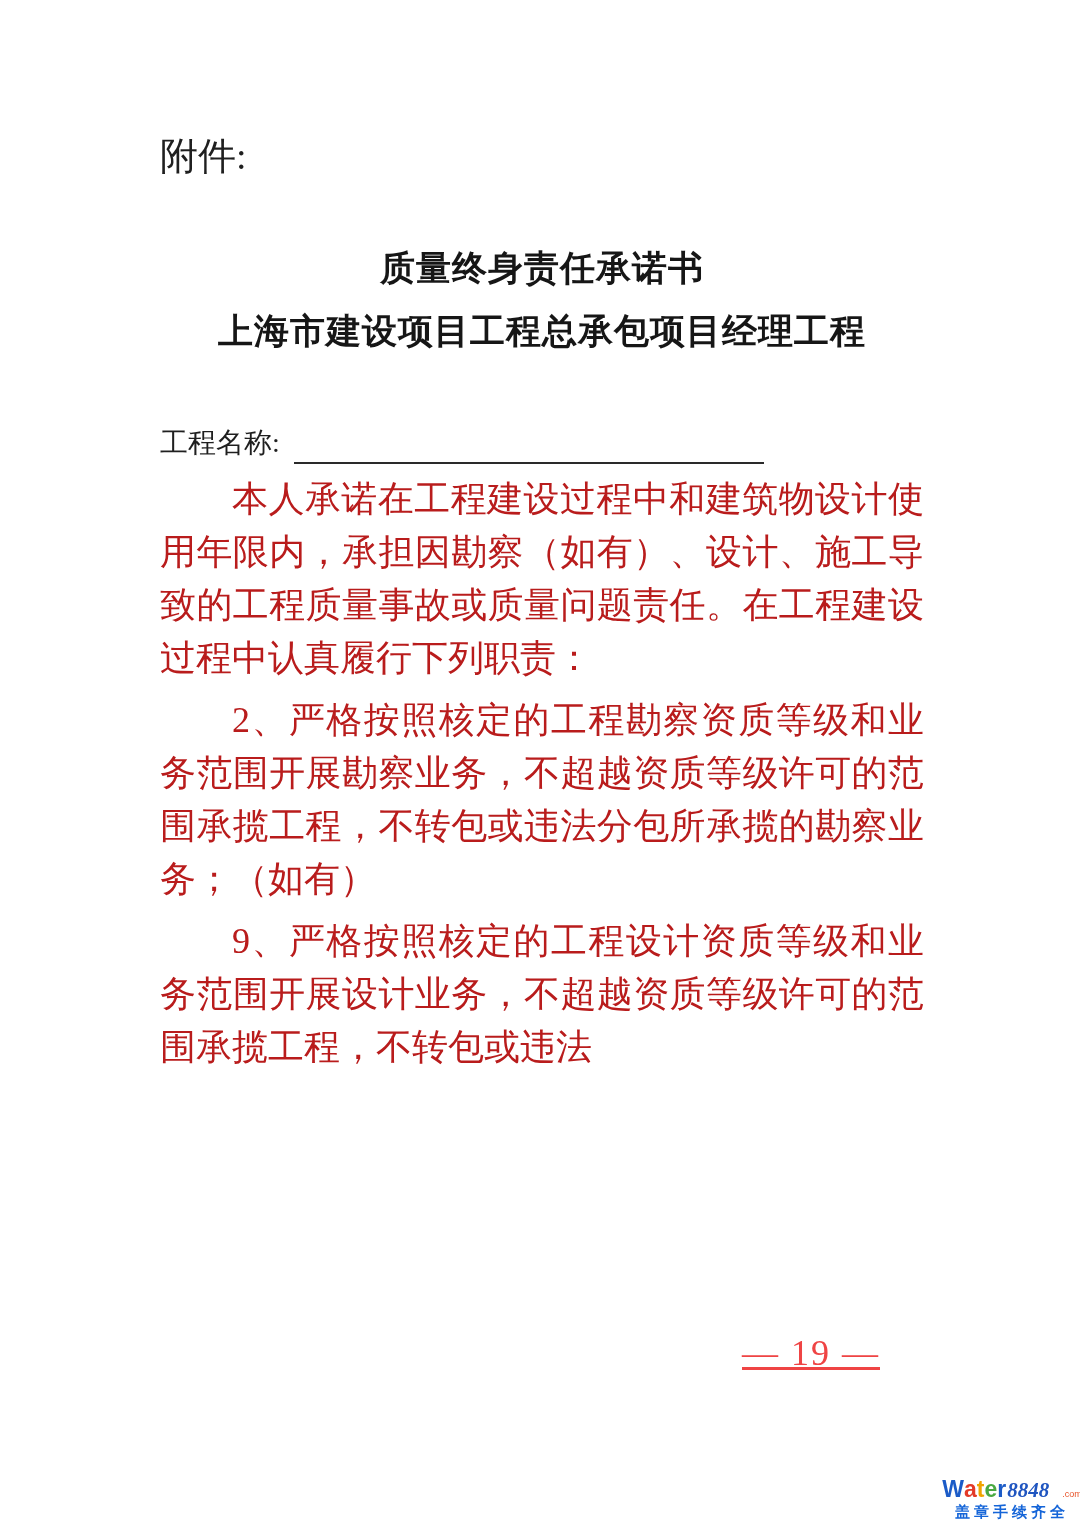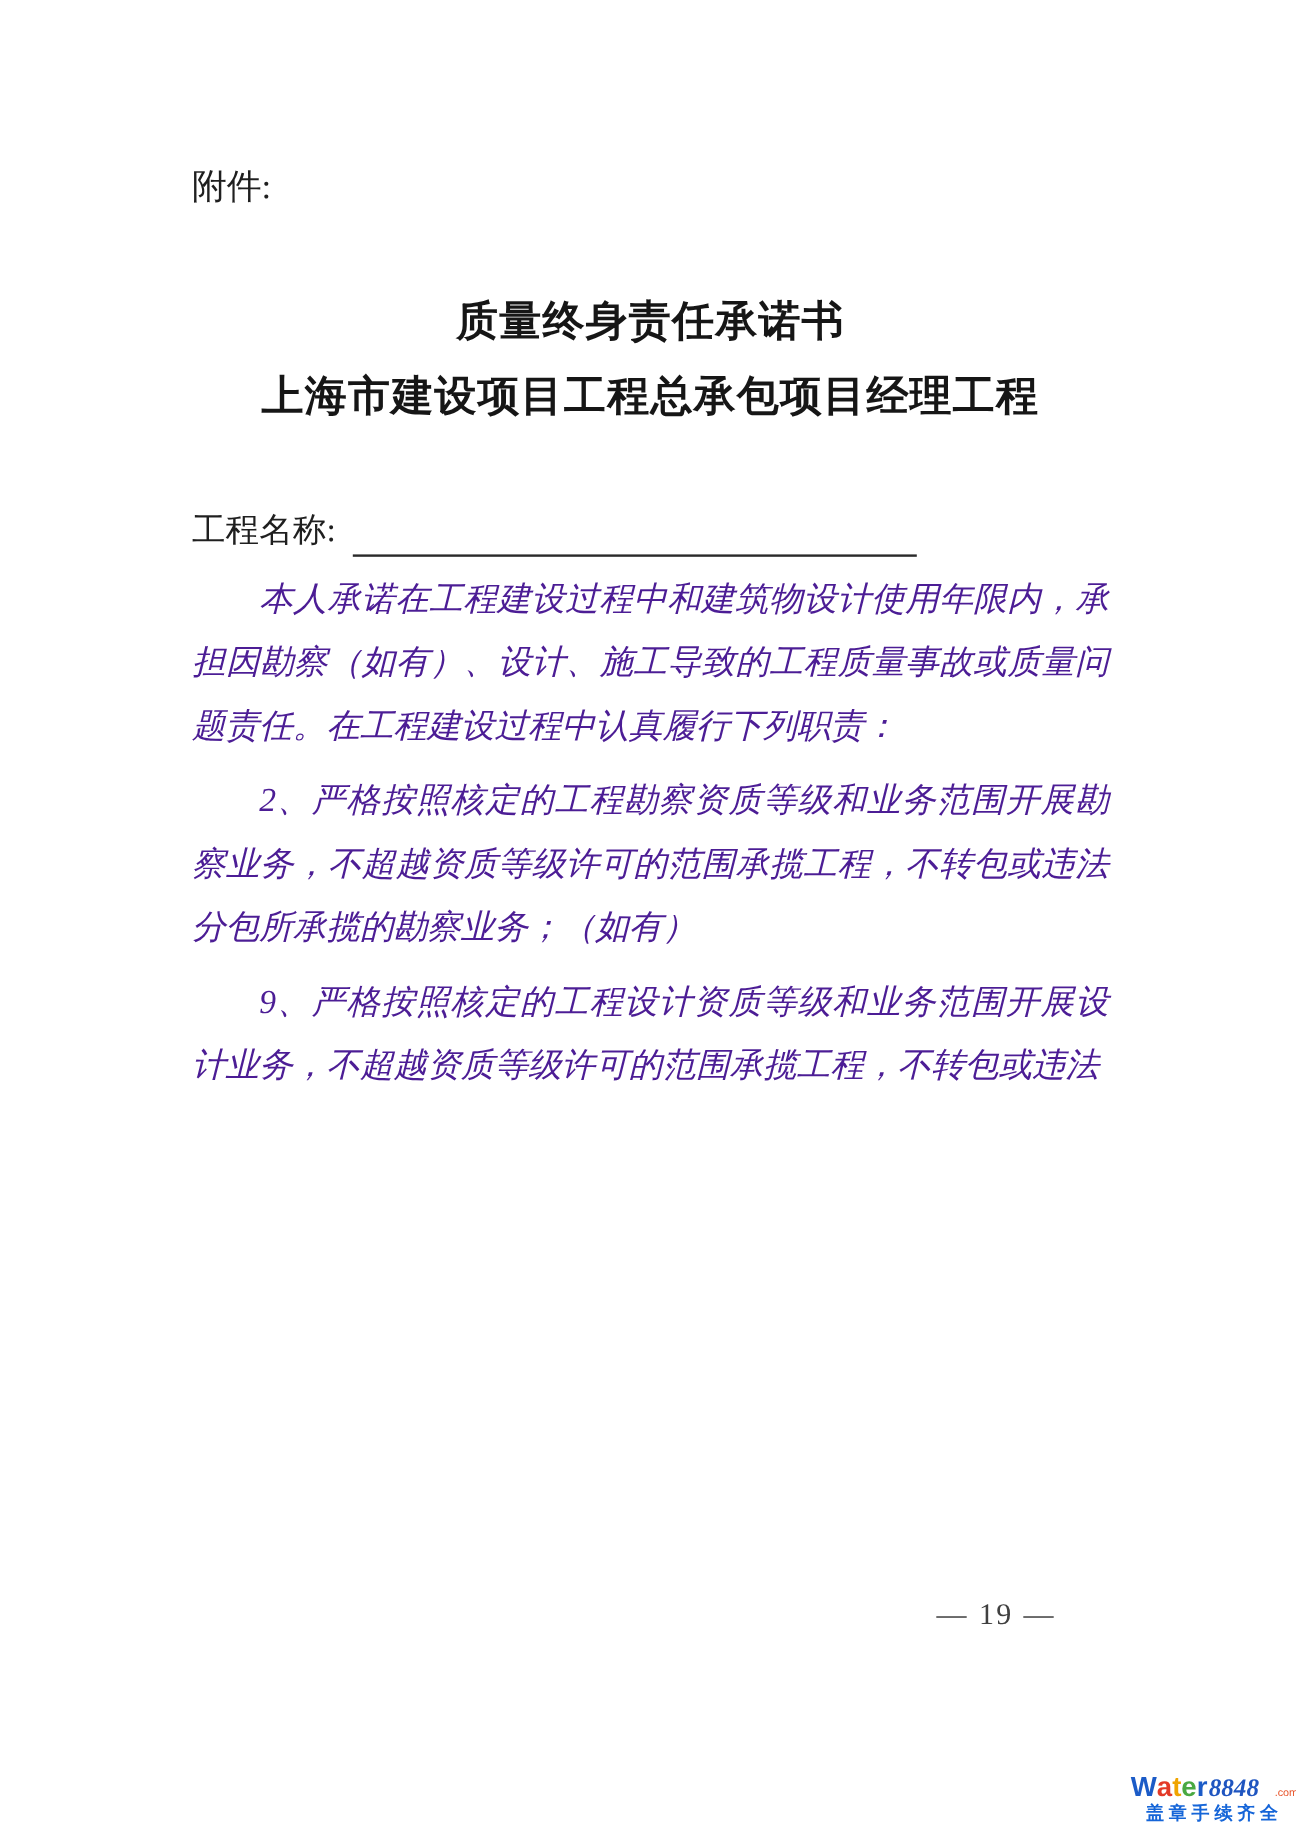--- a/index.html
+++ b/index.html
@@ -17,21 +17,21 @@
     color: #1f1f1f;
   }
   .content {
     position: absolute;
     left: 160px;
     right: 156px;
     top: 0;
   }
   .attachment {
     margin-top: 136px;
-    font-size: 29px;
+    font-size: 38px;
     line-height: 40px;
   }
   .doc-title {
     margin-top: 60px;
     text-align: center;
     font-family: "Liberation Sans", "DejaVu Sans", sans-serif;
     font-weight: 700;
     font-size: 35px;
     line-height: 63px;
     letter-spacing: 1px;
@@ -50,34 +50,34 @@
     margin-left: 14px;
     border-bottom: 2px solid #2a2a2a;
     vertical-align: bottom;
     font-size: 27px;
   }
   .body-text {
     margin-top: 8px;
   }
   .body-text p {
     margin: 9px 0 0 0;
-    font-size: 28px;
+    font-size: 36px;
     line-height: 53px;
     text-align: justify;
     text-indent: 2em;
-    color: #4c1d95;
-    font-style: italic;
+    color: #b91c1c;
   }
   .page-number {
     position: absolute;
     top: 1332px;
     right: 200px;
-    font-size: 25px;
+    font-size: 36px;
     letter-spacing: 2px;
-    color: #404040;
+    color: #ef4444;
+    text-decoration: underline;
   }
   .watermark {
     position: absolute;
     right: 4px;
     bottom: 8px;
     width: 128px;
     text-align: center;
     font-family: "Liberation Sans", "DejaVu Sans", sans-serif;
     line-height: 1;
   }

